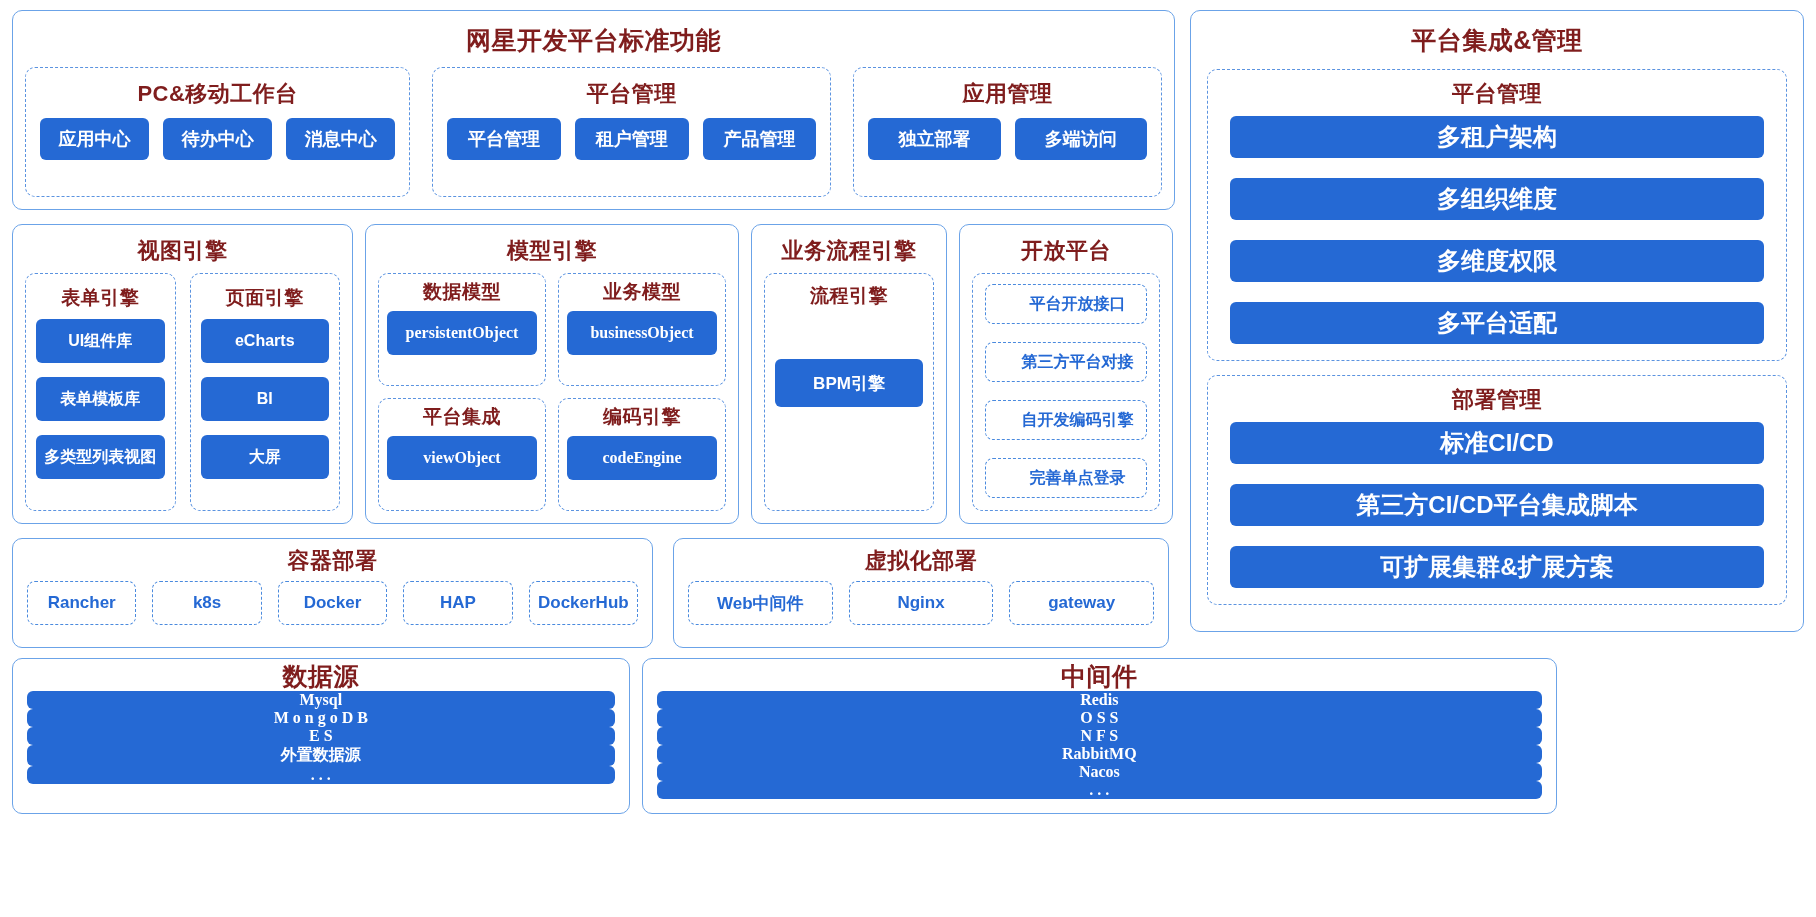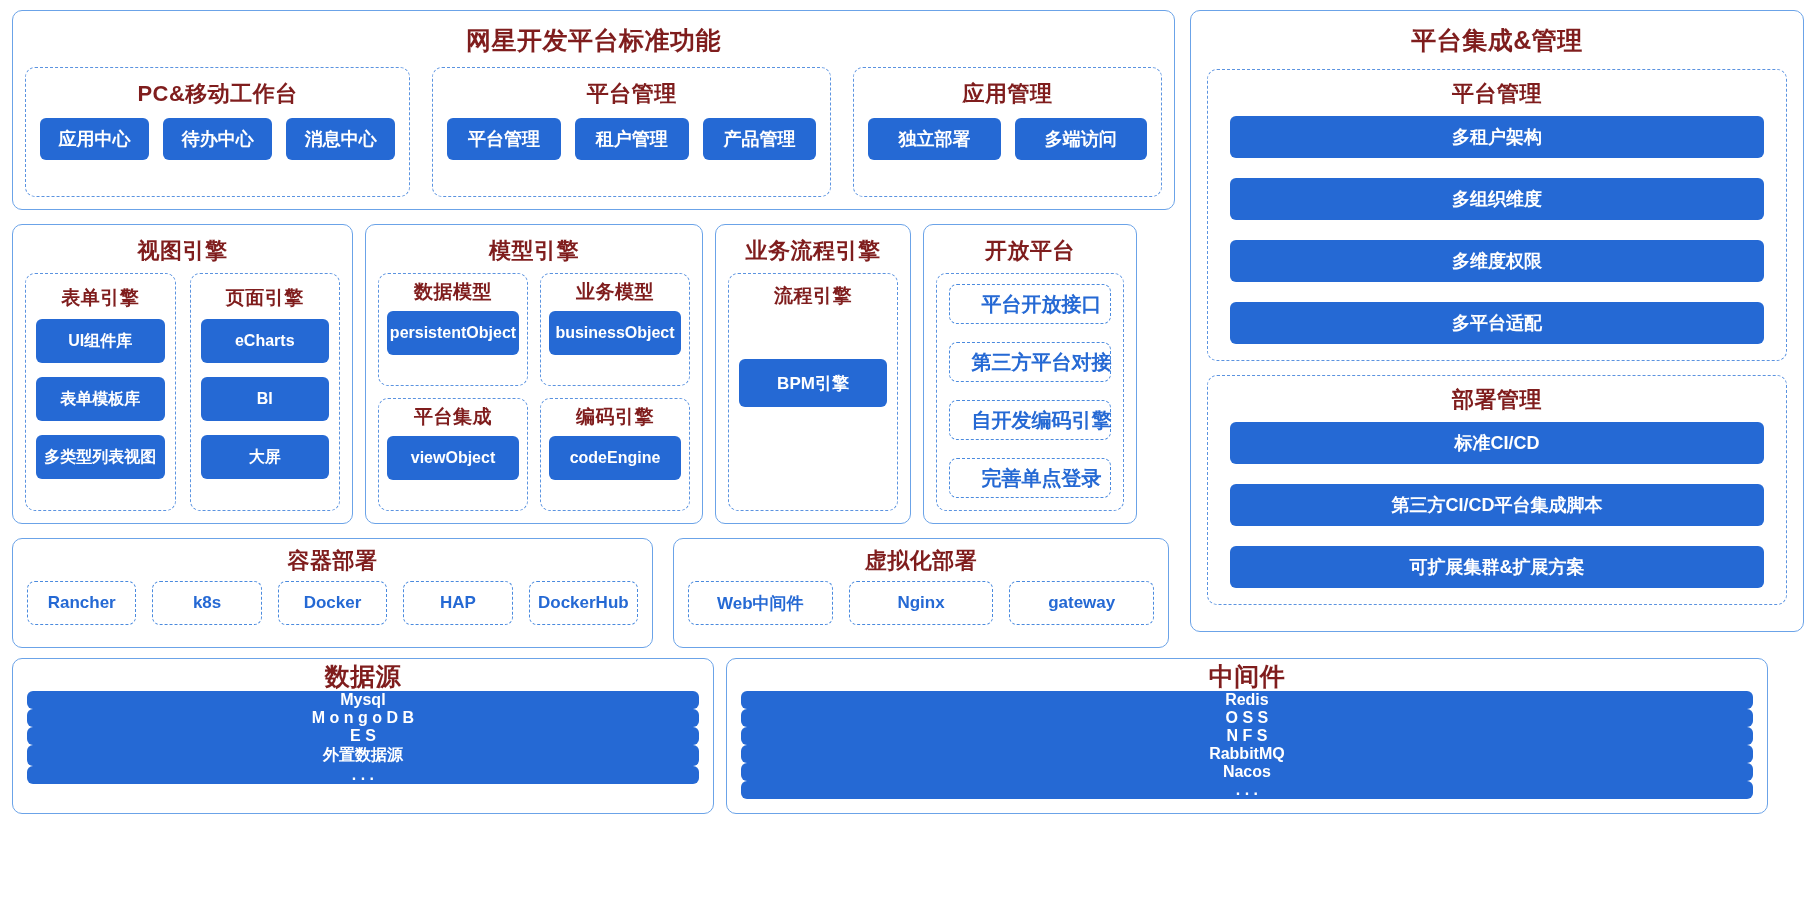--- a/index.html
+++ b/index.html
@@ -74,60 +74,60 @@
   .grp.w-nar{flex:1.02;}
   .grp .title{margin:4px 0 10px;}
   .grp .chips{display:flex;gap:14px;justify-content:center;}
   .grp .chip{height:42px;flex:1;font-size:18px;}
 
   
   #band-eng{display:flex;gap:12px;margin-top:14px;height:300px;}
   .eng{padding:6px 12px 12px;box-sizing:border-box;}
   .eng>.title{margin:8px 0 10px;}
   #eng-view{width:341px;}
-  #eng-model{width:338px;}
+  #eng-model{width:374px;font-family:Liberation Serif, serif;}
   #eng-flow{width:196px;}
   #eng-open{width:214px;}
 
   .subcols{display:flex;gap:14px;flex:1;}
   .subcol{flex:1;padding:6px 10px 12px;}
   .subcol>.title{margin:8px 0 10px;}
   .subcol .chip{height:44px;font-size:16px;margin-bottom:14px;}
   .subcol .chip:last-child{margin-bottom:0;}
 
   .modelgrid{display:flex;flex-wrap:wrap;gap:12px;flex:1;}
   .modelcell{width:calc(50% - 6px);padding:6px 8px 10px;box-sizing:border-box;}
   .modelcell>.title{margin:2px 0 8px;}
   .modelcell .chip{height:44px;font-size:16px;}
 
   #eng-flow .inner{flex:1;padding:8px 10px 12px;}
   #eng-flow .inner>.title{margin:4px 0 0;}
   #eng-flow .inner .chip{height:48px;font-size:17px;margin-top:52px;}
 
   #eng-open .inner{flex:1;padding:10px 12px 12px;justify-content:space-between;}
-  #eng-open .chip-o{height:40px;font-size:20px;padding-left:23px;}
+  #eng-open .chip-o{height:40px;font-size:16px;padding-left:23px;}
 
   
   #band-deploy{display:flex;gap:20px;margin-top:14px;height:110px;}
   #dep-container{width:641px;padding:4px 14px 12px;}
   #dep-virtual{width:496px;padding:4px 14px 12px;}
   #band-deploy .title{margin:6px 0 8px;}
   #band-deploy .chips{display:flex;gap:16px;justify-content:center;flex:1;}
   #band-deploy .chip-o{flex:1;height:44px;font-size:17px;}
   #ds-box{width:715px;padding:4px 14px 14px;}
   #mw-box{width:1062px;padding:4px 14px 14px;}
 
-  .bottom-wrap{position:absolute;left:12px;top:658px;width:1756px;display:flex;gap:12px;}
+  .bottom-wrap{position:absolute;left:12px;top:658px;width:1545px;display:flex;gap:12px;font-family:Liberation Serif, serif;}
 
   
   #right-box{height:622px;padding:8px 16px 16px;}
   #right-box>.title{margin:8px 0 14px;}
   .rgrp{padding:8px 22px 16px;margin-bottom:14px;}
   .rgrp>.title{margin:4px 0 10px;}
-  .rgrp .chip{height:42px;font-size:18px;margin-bottom:20px;}
+  .rgrp .chip{height:42px;font-size:24px;margin-bottom:20px;}
   .rgrp .chip:last-child{margin-bottom:0;}
   #rgrp-platform{flex:0 0 auto;}
   #rgrp-deploy{flex:0 0 auto;margin-bottom:0;}
 </style>
 </head>
 <body>
 
 <div class="canvas">
 
   <div class="main-col">

